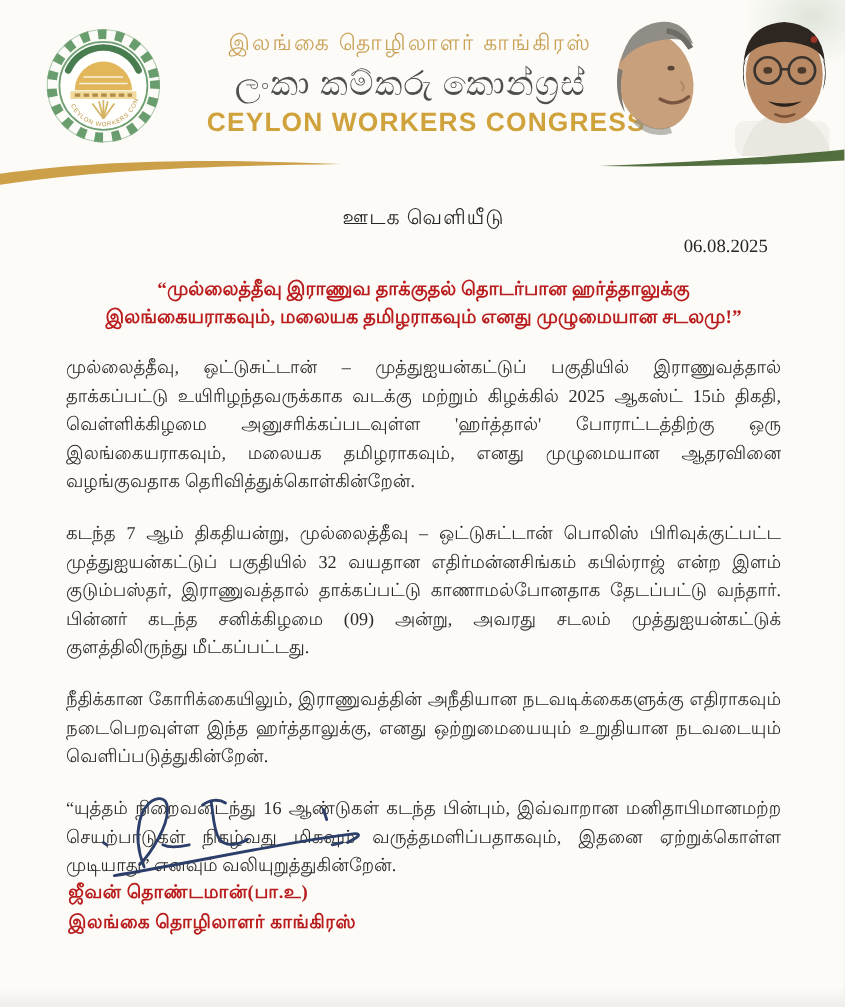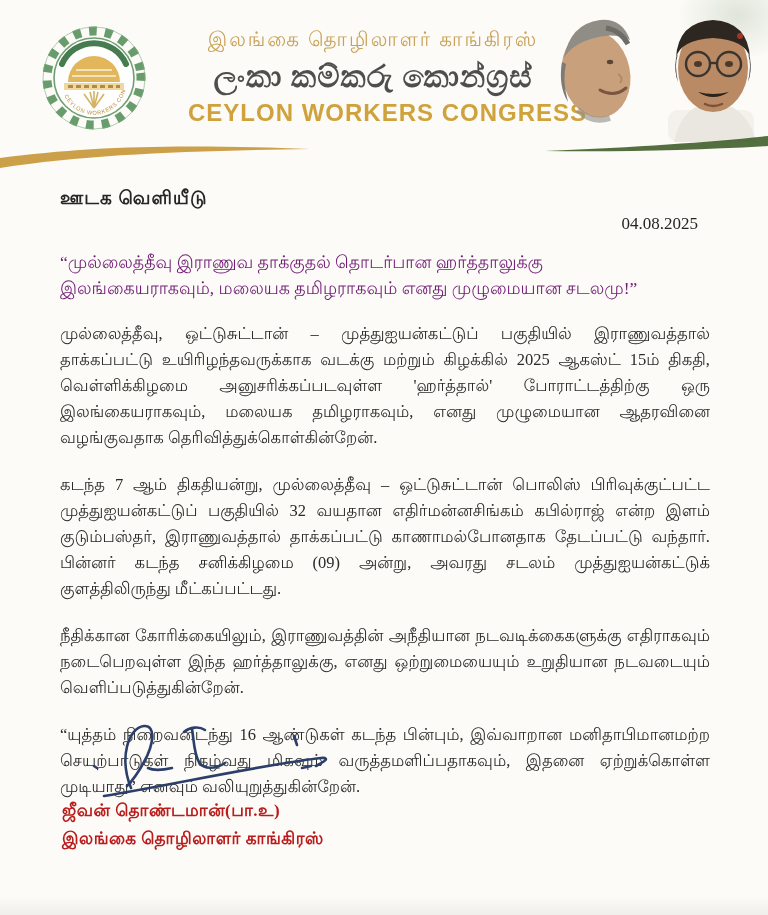--- a/index.html
+++ b/index.html
@@ -42,21 +42,21 @@
     text-align: center; white-space: nowrap;
   }
   .org-tamil {
     font-size: 20px;
     color: #c9a258;
     letter-spacing: 2px;
     margin-bottom: 6px;
   }
   .org-sinhala {
     font-size: 31px;
-    font-weight: bold;
+    font-weight: normal;
     color: #4e4e4c;
     letter-spacing: 1px;
     margin-bottom: 4px;
   }
   .org-english {
     font-family: "Liberation Sans", "DejaVu Sans", sans-serif;
     font-size: 24px;
     font-weight: bold;
     color: #cfa23c;
     letter-spacing: 1px;
@@ -67,39 +67,39 @@
   .header-swoosh { position: absolute; left: 0; top: 128px; width: 768px; height: 50px; }
 
   
   .content {
     position: absolute;
     left: 60px; top: 188px;
     width: 650px;
     color: #252525;
   }
   .release-type {
-    text-align: left;
-    font-weight: bold;
+    text-align: center;
+    font-weight: normal;
     font-size: 18.5px;
     letter-spacing: 1px;
   }
   .release-date {
     text-align: right;
     font-size: 17px;
     padding-right: 12px;
     margin-top: 3px;
   }
   .doc-title {
-    text-align: left;
-    font-weight: normal;
+    text-align: center;
+    font-weight: bold;
     font-size: 17.5px;
     line-height: 26px;
     margin-top: 15px;
     margin-bottom: 20px;
-    color: #701a75;
+    color: #b91c1c;
   }
   .body-par {
     text-align: justify;
     font-size: 16.5px;
     line-height: 26px;
     margin-bottom: 21px;
     color: #2a2a2a;
     margin-top: 16px;
   }
 
@@ -202,21 +202,21 @@
     <div class="header-swoosh">
       <svg width="768" height="50" viewBox="0 0 768 50">
         <path d="M 0 30 C 90 18 180 16 310 21 C 190 23 90 26 0 40 Z" fill="#c99a3f" opacity="0.95"></path>
         <path d="M 545 23 C 640 19 710 14 768 8 L 768 18 C 700 22 625 24 545 23 Z" fill="#44622f" opacity="0.92"></path>
       </svg>
     </div>
   </div>
 
   <div class="content">
     <div class="release-type">ஊடக வெளியீடு</div>
-    <div class="release-date">04.08.2025</div>
+    <div class="release-date">06.08.2025</div>
 
     <div class="doc-title">
       <div>“முல்லைத்தீவு இராணுவ தாக்குதல் தொடர்பான ஹர்த்தாலுக்கு</div>
       <div>இலங்கையராகவும், மலையக தமிழராகவும் எனது முழுமையான சடலமு!”</div>
     </div>
 
     <p class="body-par">முல்லைத்தீவு, ஒட்டுசுட்டான் – முத்துஐயன்கட்டுப் பகுதியில் இராணுவத்தால் தாக்கப்பட்டு உயிரிழந்தவருக்காக வடக்கு மற்றும் கிழக்கில் 2025 ஆகஸ்ட் 15ம் திகதி, வெள்ளிக்கிழமை அனுசரிக்கப்படவுள்ள 'ஹர்த்தால்' போராட்டத்திற்கு ஒரு இலங்கையராகவும், மலையக தமிழராகவும், எனது முழுமையான ஆதரவினை வழங்குவதாக தெரிவித்துக்கொள்கின்றேன்.</p>
     <p class="body-par">கடந்த 7 ஆம் திகதியன்று, முல்லைத்தீவு – ஒட்டுசுட்டான் பொலிஸ் பிரிவுக்குட்பட்ட முத்துஐயன்கட்டுப் பகுதியில் 32 வயதான எதிர்மன்னசிங்கம் கபில்ராஜ் என்ற இளம் குடும்பஸ்தர், இராணுவத்தால் தாக்கப்பட்டு காணாமல்போனதாக தேடப்பட்டு வந்தார். பின்னர் கடந்த சனிக்கிழமை (09) அன்று, அவரது சடலம் முத்துஐயன்கட்டுக் குளத்திலிருந்து மீட்கப்பட்டது.</p>
     <p class="body-par">நீதிக்கான கோரிக்கையிலும், இராணுவத்தின் அநீதியான நடவடிக்கைகளுக்கு எதிராகவும் நடைபெறவுள்ள இந்த ஹர்த்தாலுக்கு, எனது ஒற்றுமையையும் உறுதியான நடவடையும் வெளிப்படுத்துகின்றேன்.</p>
     <p class="body-par">“யுத்தம் நிறைவடைந்து 16 ஆண்டுகள் கடந்த பின்பும், இவ்வாறான மனிதாபிமானமற்ற செயற்பாடுகள் நிகழ்வது மிகவும் வருத்தமளிப்பதாகவும், இதனை ஏற்றுக்கொள்ள முடியாது” எனவும் வலியுறுத்துகின்றேன்.</p>

